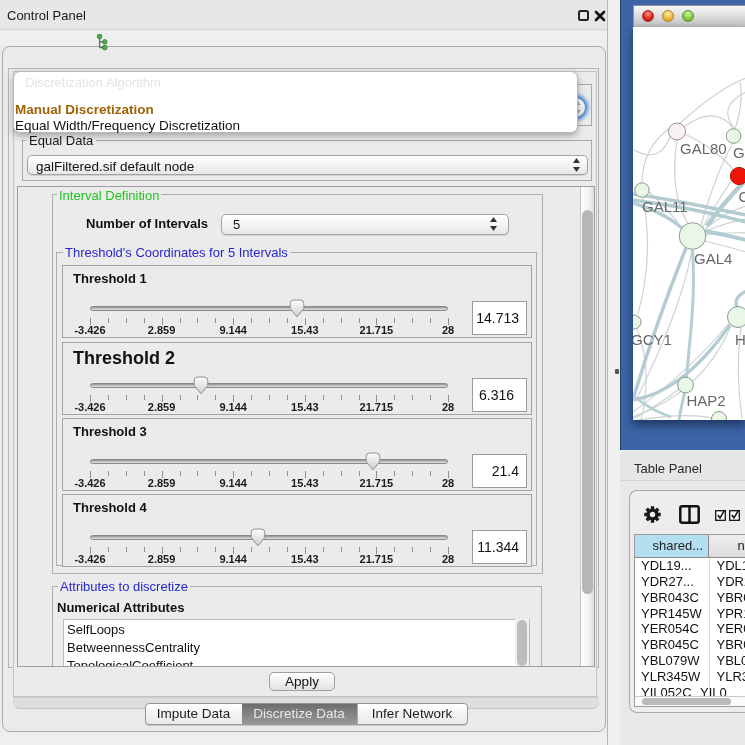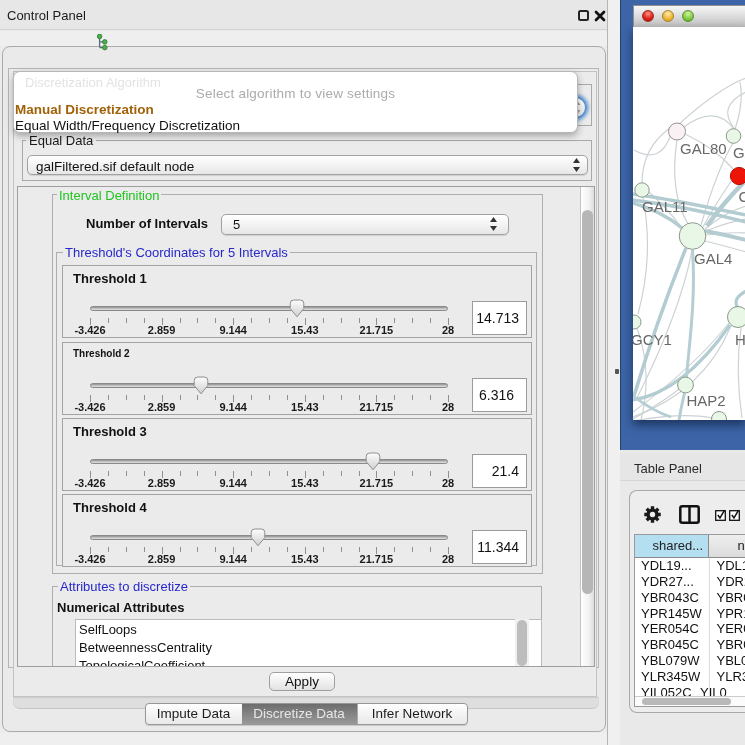--- a/index.html
+++ b/index.html
@@ -108,21 +108,21 @@
           <defs>
             <linearGradient id="tg265" x1="0" y1="0" x2="0" y2="1">
               <stop offset="0" stop-color="#fdfdfd"></stop>
               <stop offset="1" stop-color="#cfcfcf"></stop>
             </linearGradient>
           </defs>
         </svg>
         <div class="abs" style="left:409px; top:35px; width:55px; height:34px; background:#fff; border:1px solid #9b9b9b; font-size:14px; color:#111; text-align:right; line-height:32px; padding-right:7px;">14.713</div>
       </div>
       <div class="abs" style="left:62px; top:342px; width:470px; height:73px; border:1px solid #a3a3a3; background:#ebebeb;">
-        <div class="abs bold" style="left:10px; top:5px; font-size:10px; color:#111;">Threshold 2</div>
+        <div class="abs bold" style="left:10px; top:5px; font-size:18px; color:#111;">Threshold 2</div>
         <div class="abs" style="left:27px; top:40px; width:358px; height:4.5px; border-radius:2.5px; background:linear-gradient(180deg,#8c8c8c,#bdbdbd 45%,#e0e0e0); border:0.5px solid #8a8a8a;"></div>
         <div class="abs" style="left:27.0px; top:52px; width:1px; height:7px; background:#8f8f8f;"></div>
         <div class="abs" style="left:44.9px; top:52px; width:1px; height:4.5px; background:#8f8f8f;"></div>
         <div class="abs" style="left:62.8px; top:52px; width:1px; height:4.5px; background:#8f8f8f;"></div>
         <div class="abs" style="left:80.7px; top:52px; width:1px; height:4.5px; background:#8f8f8f;"></div>
         <div class="abs" style="left:98.6px; top:52px; width:1px; height:7px; background:#8f8f8f;"></div>
         <div class="abs" style="left:116.5px; top:52px; width:1px; height:4.5px; background:#8f8f8f;"></div>
         <div class="abs" style="left:134.4px; top:52px; width:1px; height:4.5px; background:#8f8f8f;"></div>
         <div class="abs" style="left:152.3px; top:52px; width:1px; height:4.5px; background:#8f8f8f;"></div>
         <div class="abs" style="left:170.2px; top:52px; width:1px; height:7px; background:#8f8f8f;"></div>
@@ -235,21 +235,21 @@
             </linearGradient>
           </defs>
         </svg>
         <div class="abs" style="left:409px; top:35px; width:55px; height:34px; background:#fff; border:1px solid #9b9b9b; font-size:14px; color:#111; text-align:right; line-height:32px; padding-right:7px;">11.344</div>
       </div>
     </div>
 
   <div class="abs" style="left:52px; top:586px; width:490px; height:80px; border:1px solid #aeaeae; border-bottom:none;"></div>
   <div class="abs" style="left:58px; top:579px; font-size:13px; color:#2727cc; background:#ebebeb; padding:0 2px;">Attributes to discretize</div>
   <div class="abs bold" style="left:57px; top:600px; font-size:13px; color:#111;">Numerical Attributes</div>
-  <div class="abs" style="left:63px; top:619px; width:467px; height:47px; background:#ffffff; border:1px solid #bbb; border-bottom:none; overflow:hidden; font-size:13px; color:#111;margin-left:12px;">
+  <div class="abs" style="left:63px; top:619px; width:467px; height:47px; background:#ffffff; border:1px solid #bbb; border-bottom:none; overflow:hidden; font-size:13px; color:#111;">
     <div style="height:17.9px; padding:2px 0 0 3px;">SelfLoops</div>
     <div style="height:17.9px; padding:2px 0 0 3px;">BetweennessCentrality</div>
     <div style="height:17.9px; padding:2px 0 0 3px;">TopologicalCoefficient</div>
   </div>
   <div class="abs" style="left:515px; top:619px; width:14px; height:47px; background:#f0f0f0;"></div>
   <div class="abs" style="left:517px; top:620px; width:10px; height:46px; background:#bdbdbd; border-radius:5px;"></div>
 
   <div class="abs" style="left:269px; top:671.5px; width:66px; height:19.5px; border:1px solid #9f9f9f; border-radius:5px; background:linear-gradient(180deg,#ffffff,#f2f2f2 45%,#e2e2e2); text-align:center; line-height:18px; font-size:13.5px; color:#111;">Apply</div>
 
   <div class="abs" style="left:13px; top:696.5px; width:585.5px; height:12px; background:#dedede; border-radius:0 0 7px 7px; border-bottom:1px solid #c6c6c6; box-shadow:inset 0 1px 1px rgba(0,0,0,0.08);"></div>
@@ -257,21 +257,20 @@
   <div class="abs" style="left:144.5px; top:703px; width:323px; height:21.5px; border:1px solid #979797; border-radius:4px; background:linear-gradient(180deg,#ffffff,#f4f4f4 45%,#e9e9e9); box-shadow:0 1px 1px rgba(0,0,0,0.15); display:flex; font-size:13.5px; color:#1c1c1c;">
     <div style="width:96px; text-align:center; line-height:19px;">Impute Data</div>
     <div style="width:115px; text-align:center; line-height:19px; background:linear-gradient(180deg,#6d6d6d,#848484 50%,#989898); color:#e8e8e8;">Discretize Data</div>
     <div style="width:110px; text-align:center; line-height:19px; border-left:1px solid #ababab;">Infer Network</div>
   </div>
 
   <div class="abs" style="left:0; top:732.5px; width:607px; height:13px; background:#efefef;"></div>
 
   <div class="abs" style="left:13px; top:71px; width:565px; height:62px; background:#ffffff; border:1px solid #b7b7b7; border-radius:7px; box-shadow:0 3px 7px rgba(0,0,0,0.3); z-index:50;"></div>
   <div class="abs" style="left:25px; top:75px; font-size:13px; color:#e3e3e3; z-index:51;">Discretization Algorithm</div>
-  <div class="abs" style="left:13px; top:86px; width:565px; text-align:center; font-size:13.5px; letter-spacing:0.2px; color:#ababab; z-index:51;">Select algorithm to view settings</div>
   <div class="abs bold" style="left:15px; top:101.5px; font-size:13.5px; color:#a16207; z-index:51;">Manual Discretization</div>
   <div class="abs" style="left:15px; top:117.5px; font-size:13.5px; color:#111; z-index:51;">Equal Width/Frequency Discretization</div>
 
 </div>
 
 <div class="abs" style="left:607px; top:0; width:13px; height:745px; background:#f0f0f0; border-left:1px solid #b5b5b5;"></div>
 <div class="abs" style="left:615px; top:369px; width:4px; height:5px; background:#555; border-radius:1px;"></div>
 
 <div class="abs" style="left:620px; top:0; width:125px; height:450px; background:#3c64a6; border-left:1.5px solid #24406e;">
 

